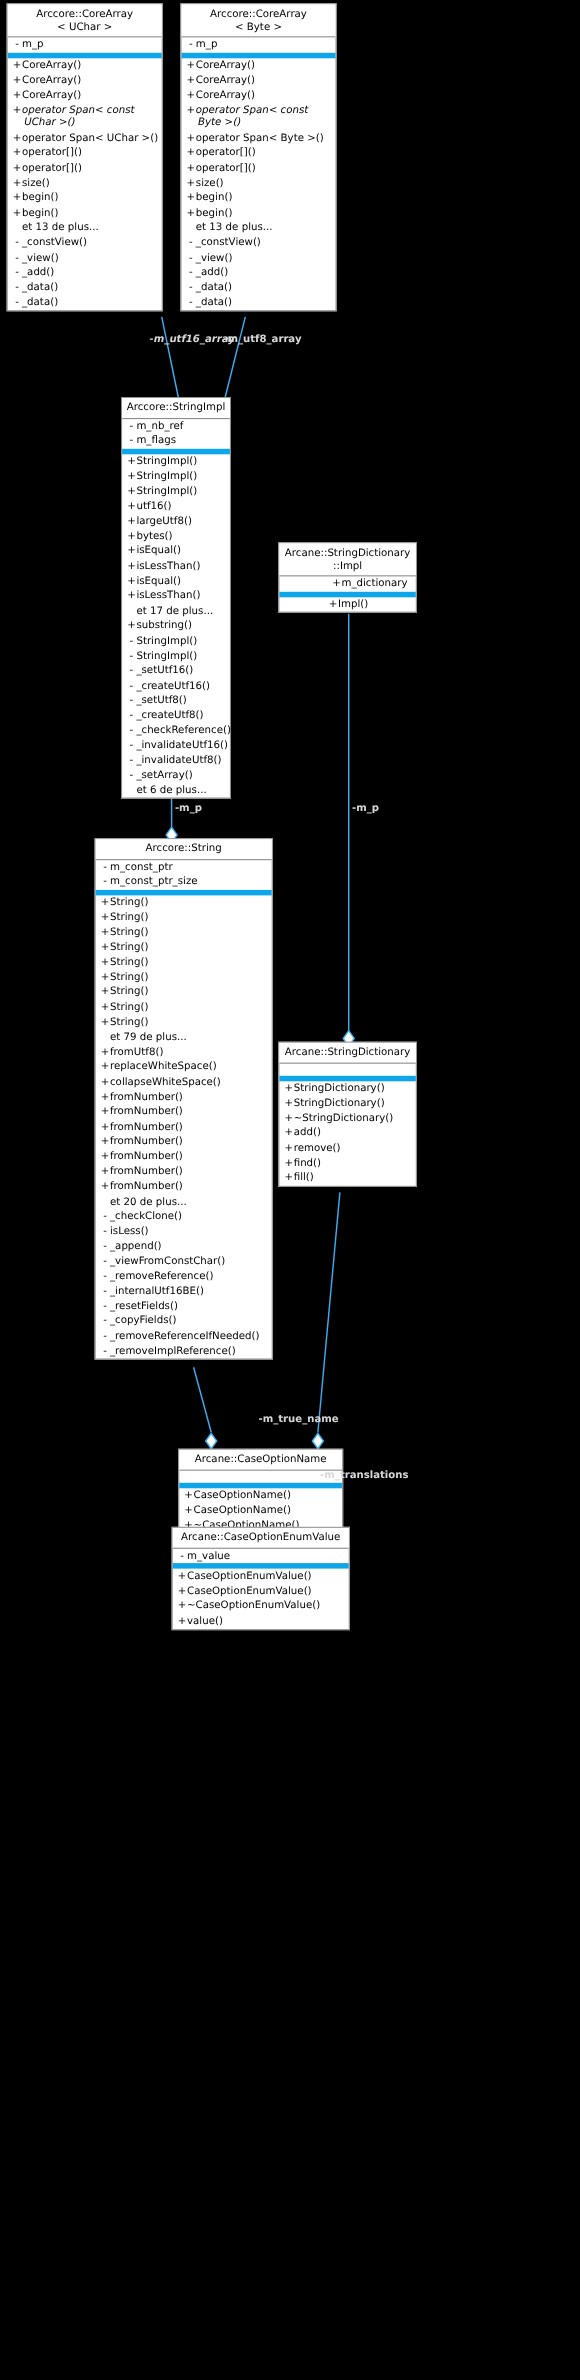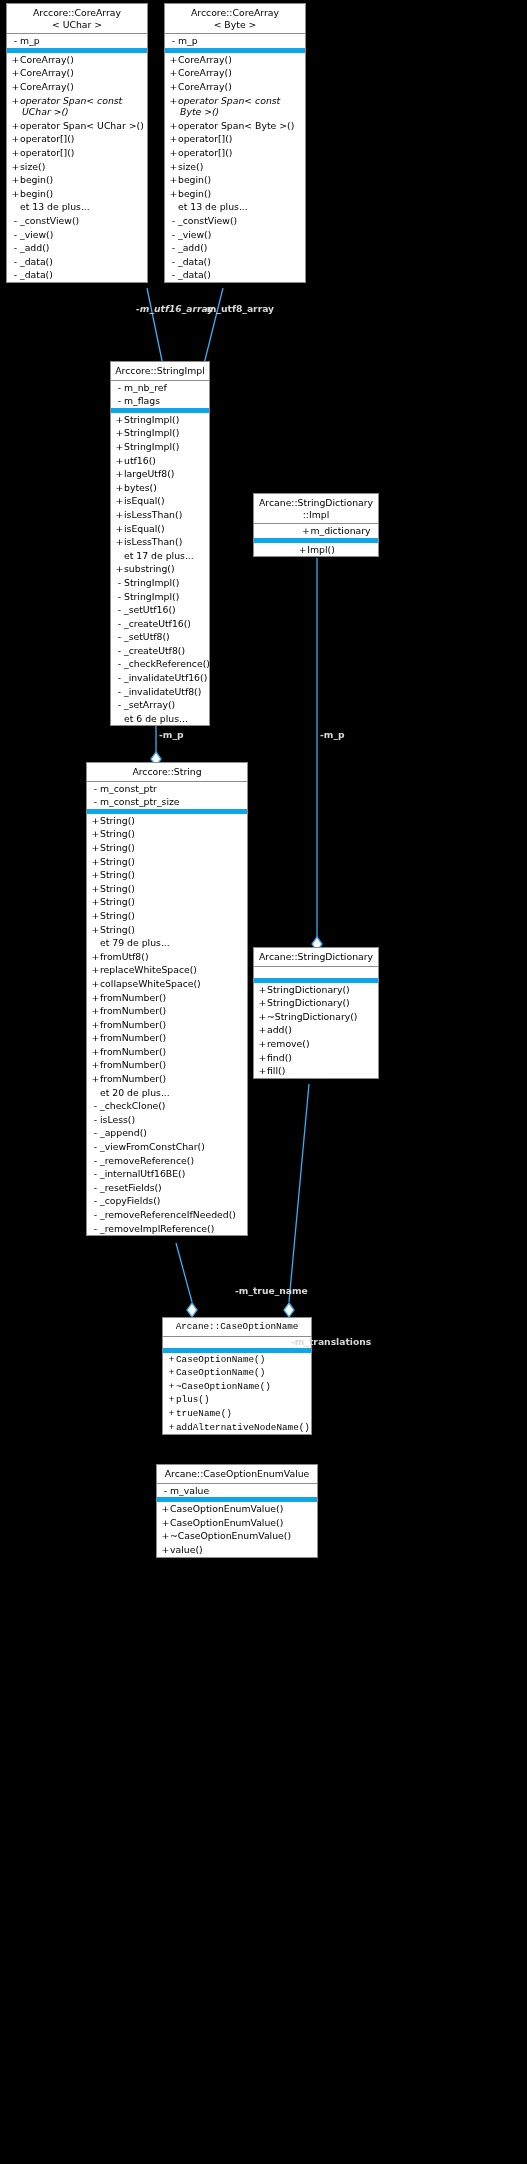--- a/index.html
+++ b/index.html
@@ -207,36 +207,36 @@
         <div class="row"><span class="vis">+</span><span class="nm">StringDictionary()</span></div>
         <div class="row"><span class="vis">+</span><span class="nm">StringDictionary()</span></div>
         <div class="row"><span class="vis">+</span><span class="nm">~StringDictionary()</span></div>
         <div class="row"><span class="vis">+</span><span class="nm">add()</span></div>
         <div class="row"><span class="vis">+</span><span class="nm">remove()</span></div>
         <div class="row"><span class="vis">+</span><span class="nm">find()</span></div>
         <div class="row"><span class="vis">+</span><span class="nm">fill()</span></div>
       </div>
   </div>
 
-  <div class="node" id="n-caseoptionname" style="left:162px;top:1317px;width:150px;font-family:Liberation Mono, monospace;">
+  <div class="node" id="n-caseoptionname" style="left:162px;top:1317px;width:150px;">
     <div class="title">
       <span>Arcane::CaseOptionName</span>
     </div>
     <div class="attrs empty"></div>
     <div class="meths">
         <div class="row"><span class="vis">+</span><span class="nm">CaseOptionName()</span></div>
         <div class="row"><span class="vis">+</span><span class="nm">CaseOptionName()</span></div>
         <div class="row"><span class="vis">+</span><span class="nm">~CaseOptionName()</span></div>
         <div class="row"><span class="vis">+</span><span class="nm">plus()</span></div>
         <div class="row"><span class="vis">+</span><span class="nm">trueName()</span></div>
         <div class="row"><span class="vis">+</span><span class="nm">addAlternativeNodeName()</span></div>
       </div>
   </div>
 
-  <div class="node" id="n-caseoptionenumvalue" style="left:156px;top:1464px;width:162px;">
+  <div class="node" id="n-caseoptionenumvalue" style="left:156px;top:1388px;width:162px;">
     <div class="title">
       <span>Arcane::CaseOptionEnumValue</span>
     </div>
     <div class="attrs">
         <div class="row"><span class="vis">-</span><span class="nm">m_value</span></div>
       </div>
     <div class="meths">
         <div class="row"><span class="vis">+</span><span class="nm">CaseOptionEnumValue()</span></div>
         <div class="row"><span class="vis">+</span><span class="nm">CaseOptionEnumValue()</span></div>
         <div class="row"><span class="vis">+</span><span class="nm">~CaseOptionEnumValue()</span></div>

